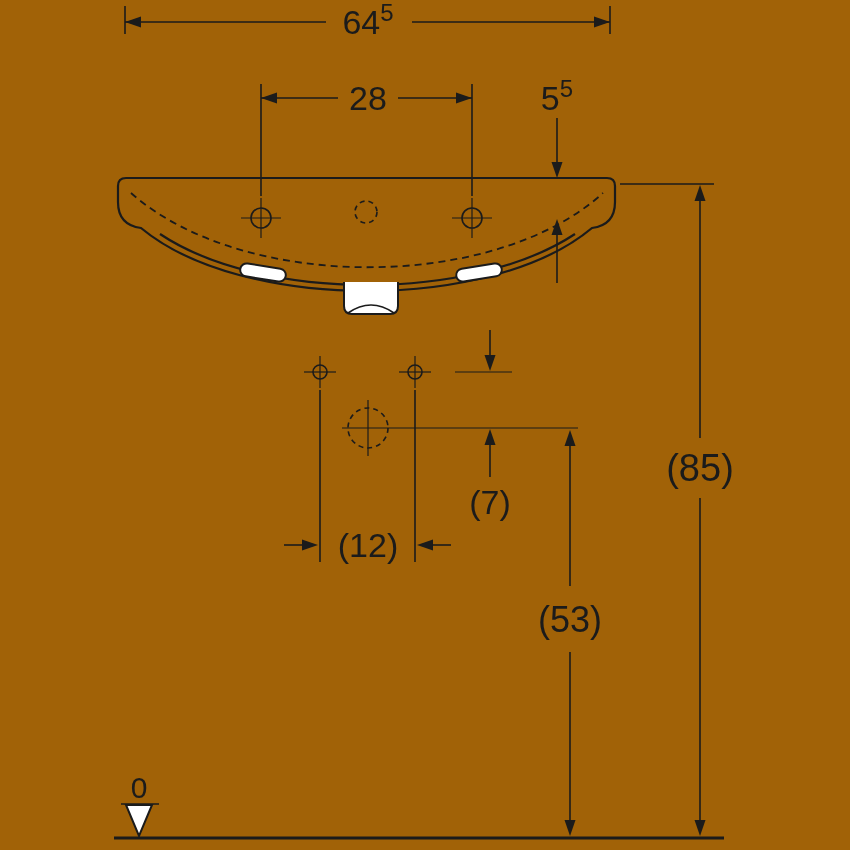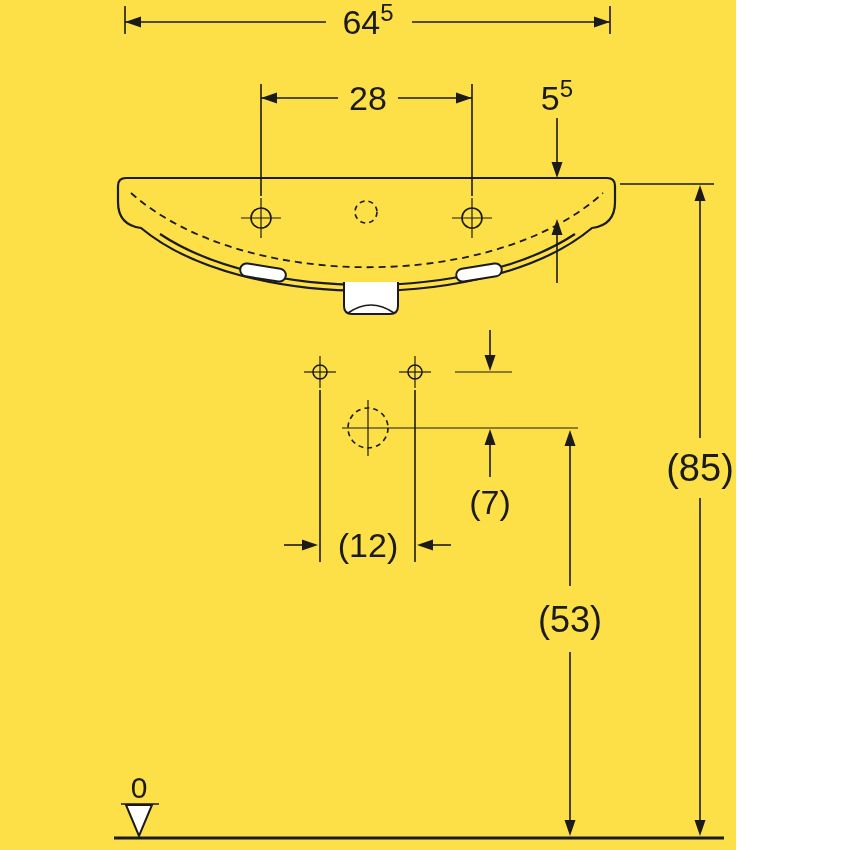--- a/index.html
+++ b/index.html
@@ -1,16 +1,16 @@
 <!DOCTYPE html>
 <html><head>
 <meta charset="utf-8">
 <style>
   html,body{margin:0;padding:0;background:#ffffff;}
-  .stage{position:relative;width:736px;height:850px;background:#fde047;overflow:hidden;}
+  .stage{position:relative;width:850px;height:850px;background:#a16207;overflow:hidden;}
   svg{position:absolute;inset:0;display:block;}
   svg text{font-family:"Liberation Sans","DejaVu Sans",sans-serif;fill:#1b1b1b;}
   .dim-text{font-size:34px;}
   .dim-text-lg{font-size:38px;}
   .dim-text-md{font-size:36px;}
   .sup{font-size:24px;}
   .zero-text{font-size:30px;}
   .ln{stroke:#1b1b1b;stroke-width:1.6;fill:none;}
   .ln-thin{stroke:#1b1b1b;stroke-width:1.2;fill:none;}
   .outline{stroke:#1b1b1b;stroke-width:2.2;fill:none;}

